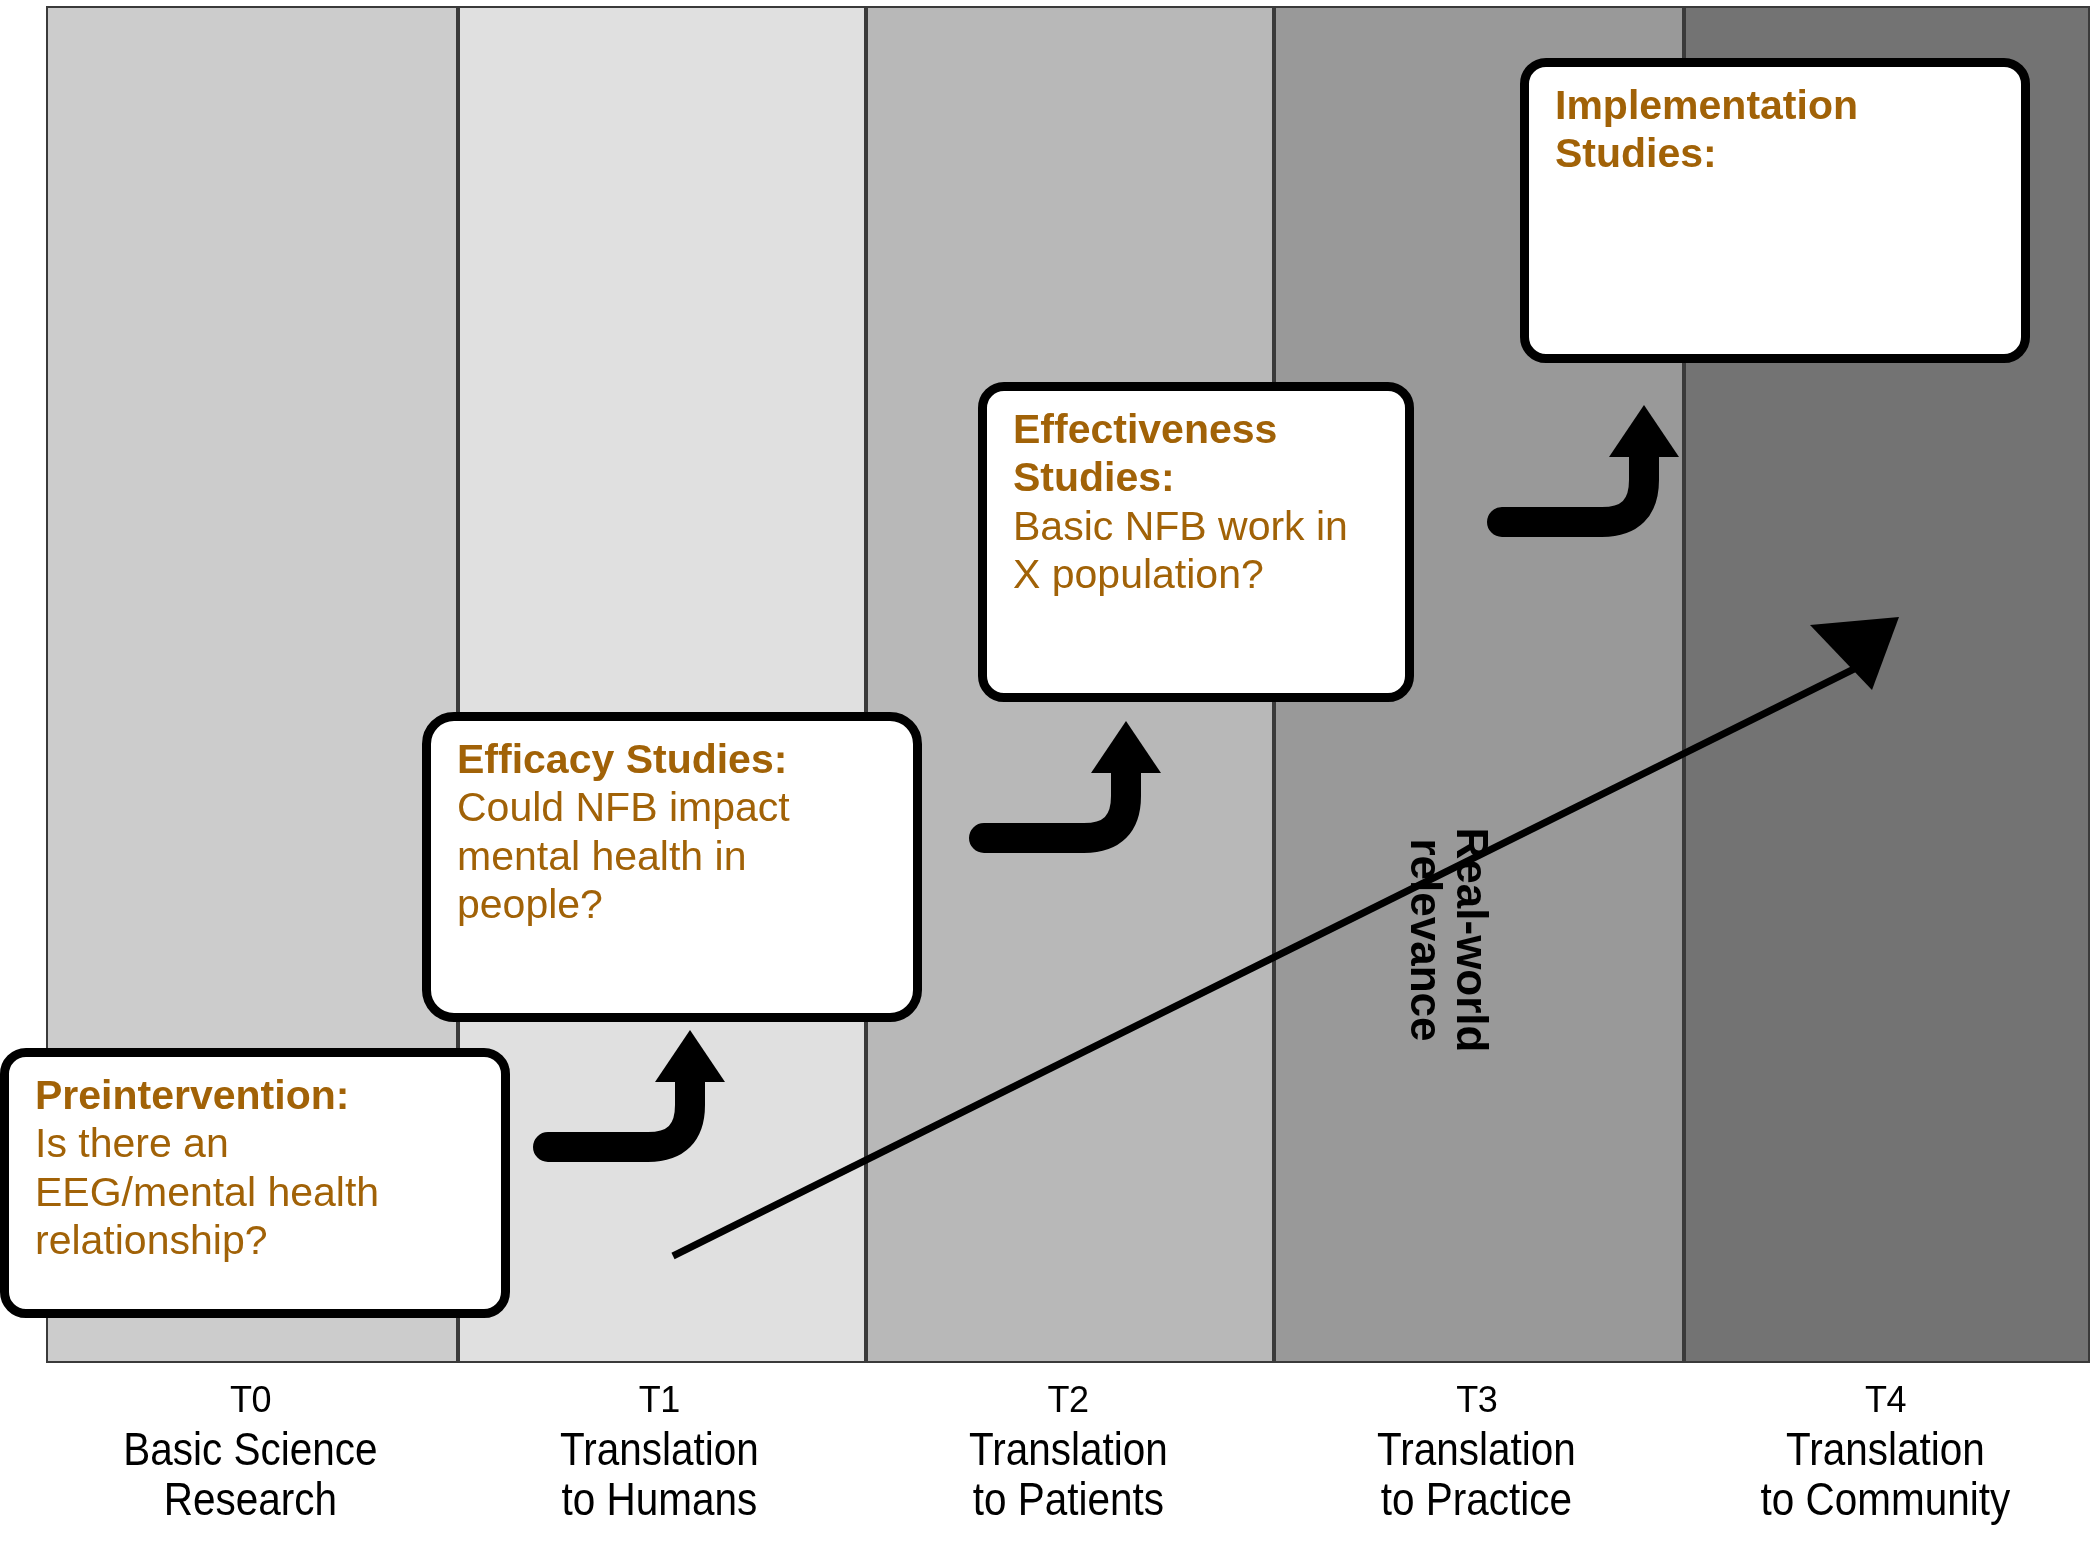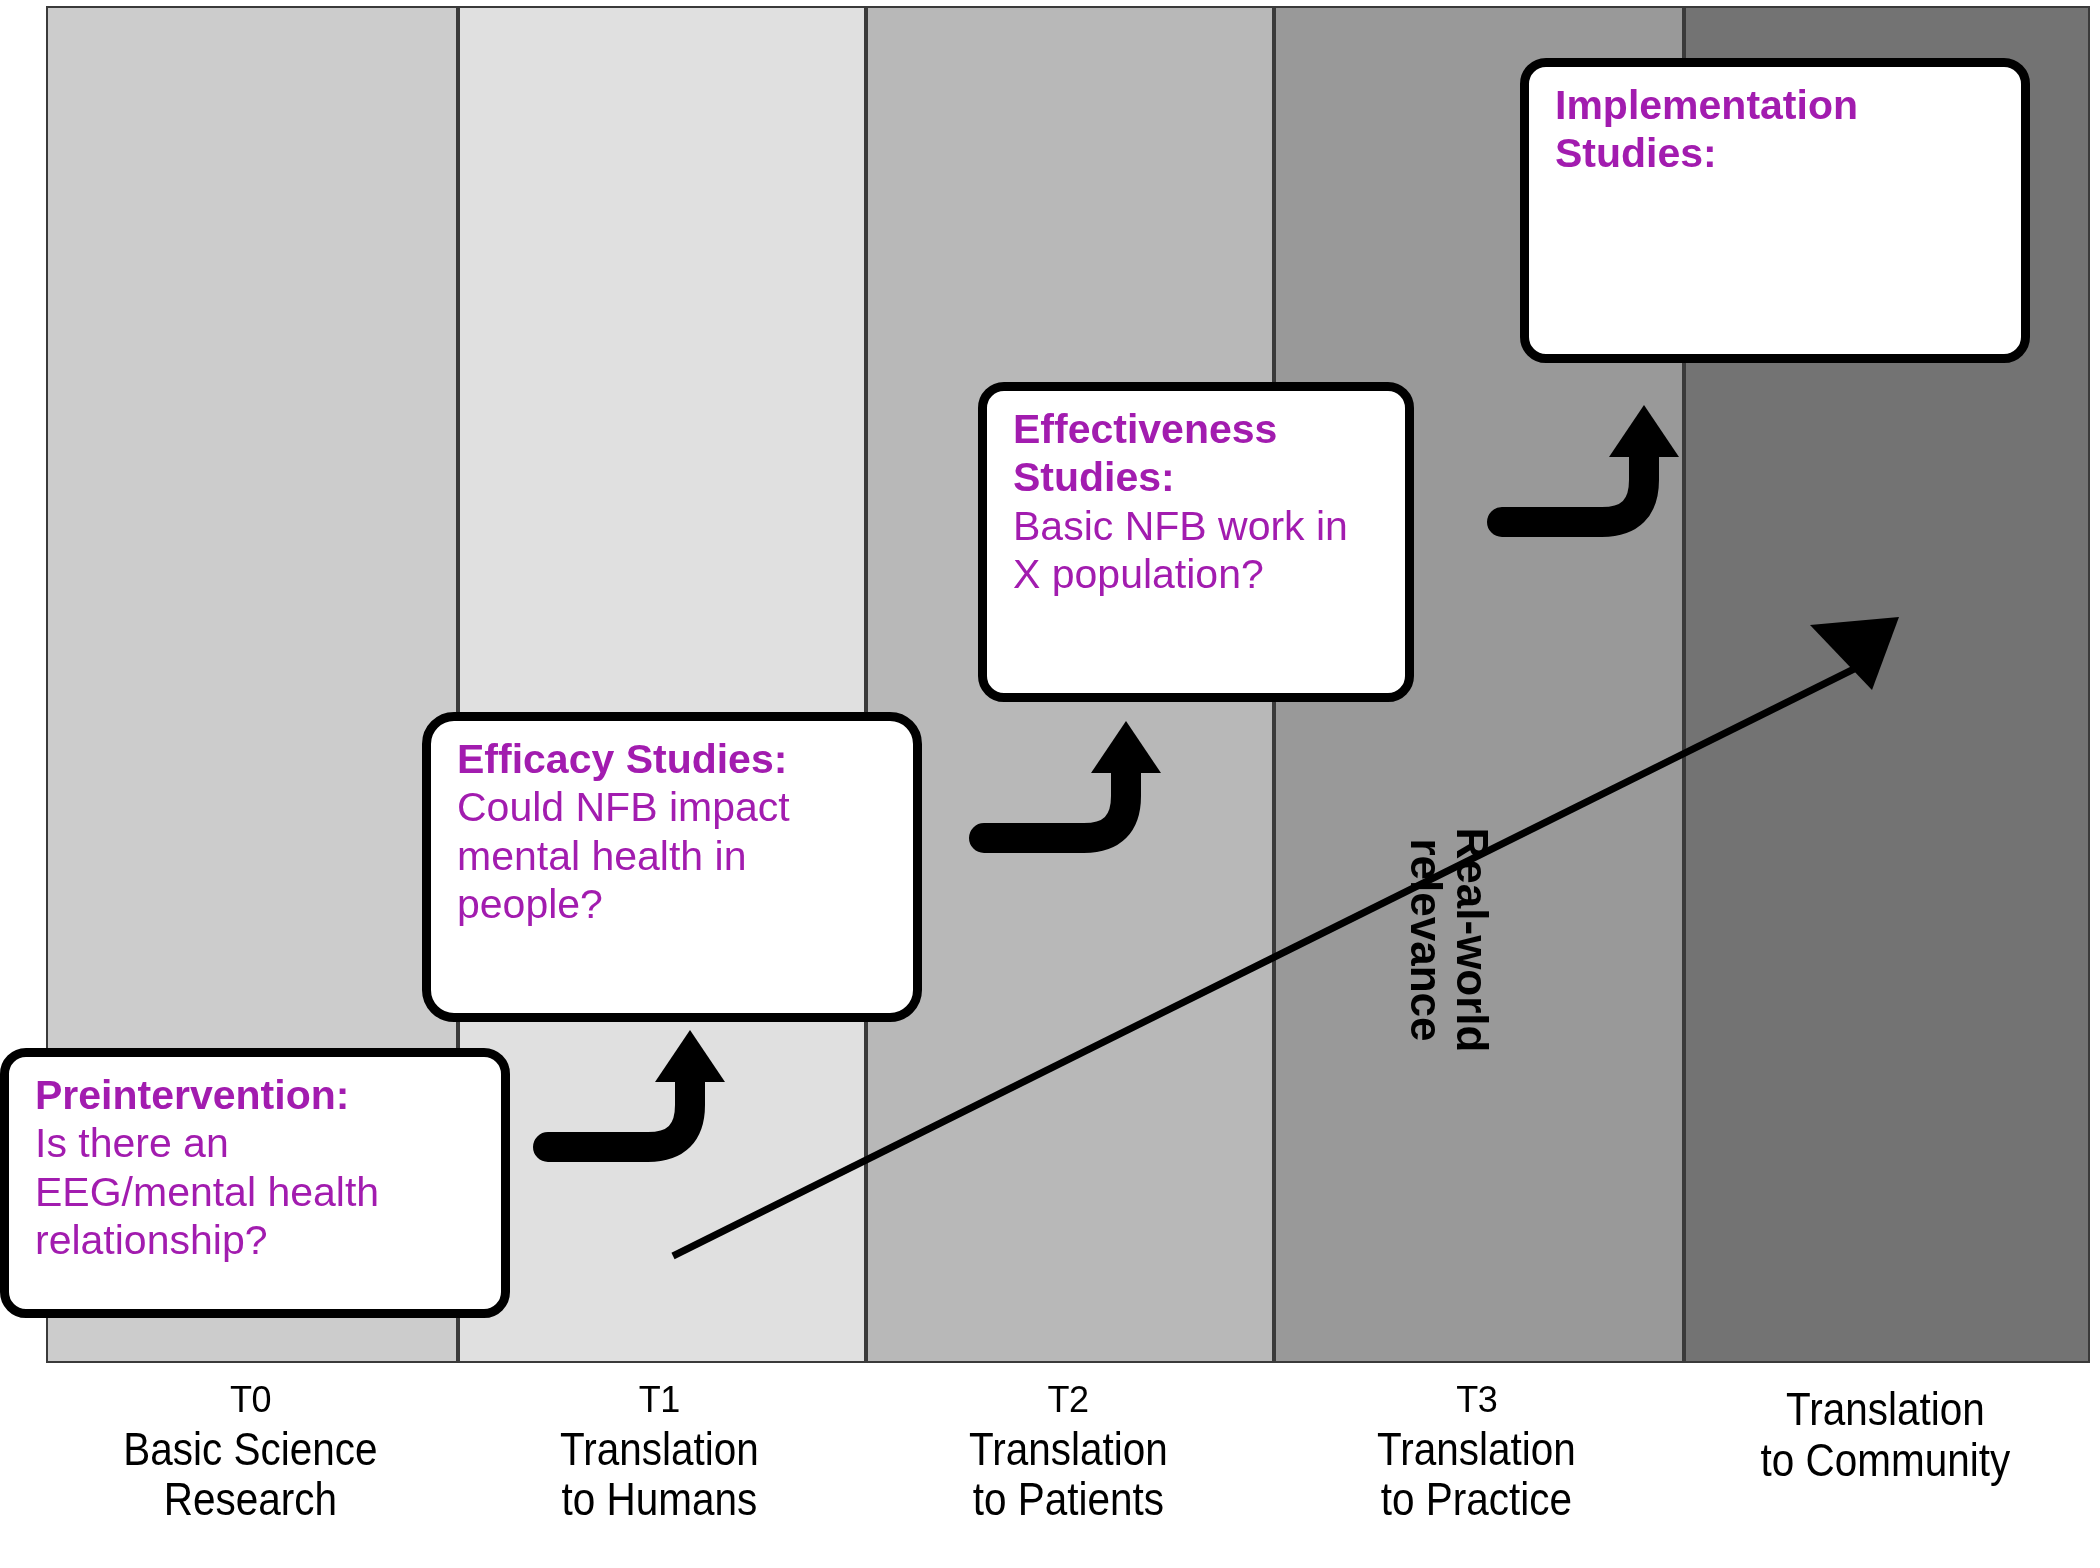--- a/index.html
+++ b/index.html
@@ -64,21 +64,21 @@
   }
 
   
   .callout {
     position: absolute;
     background: #ffffff;
     border: 9px solid #000000;
     border-radius: 26px;
     box-sizing: border-box;
     padding: 14px 22px 14px 26px;
-    color: #a21caf;
+    color: #a16207;
     line-height: 1.18;
     font-size: 41px;
   }
   .callout .title {
     font-weight: bold;
     display: block;
     white-space: pre-line;
   }
   .callout .body {
     display: block;
@@ -194,18 +194,19 @@
       <span class="tcode">T2</span>
       <span class="tname">Translation
 to Patients</span>
     </div>
     <div class="axis-col">
       <span class="tcode">T3</span>
       <span class="tname">Translation
 to Practice</span>
     </div>
     <div class="axis-col">
+      <span class="tcode">T4</span>
       <span class="tname">Translation
 to Community</span>
     </div>
   </div>
 
 </div>
 
 </body></html>

